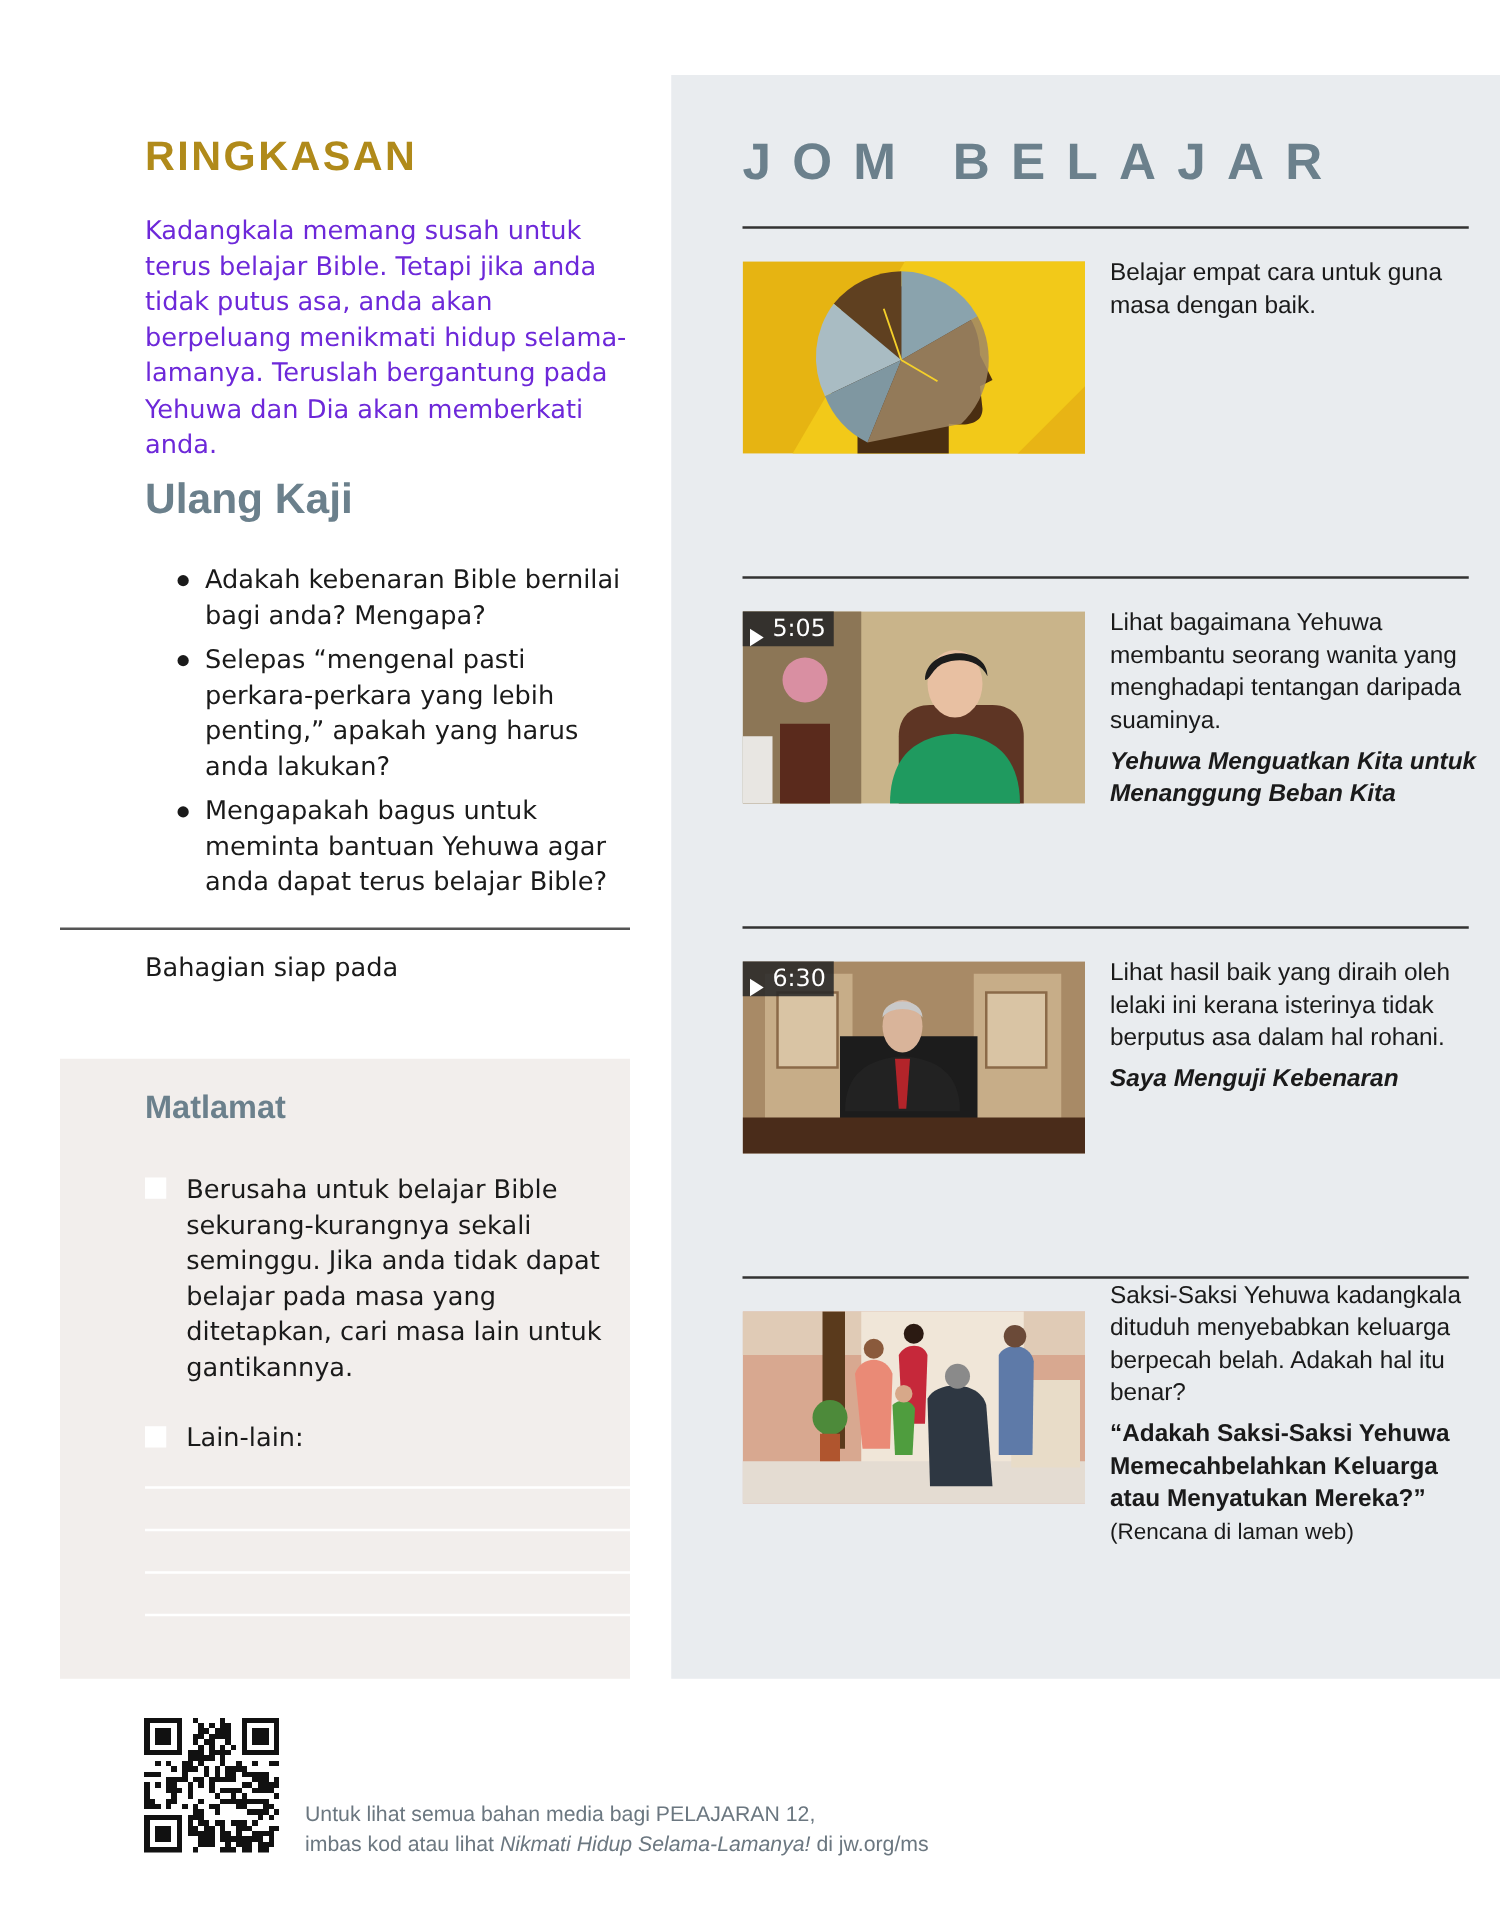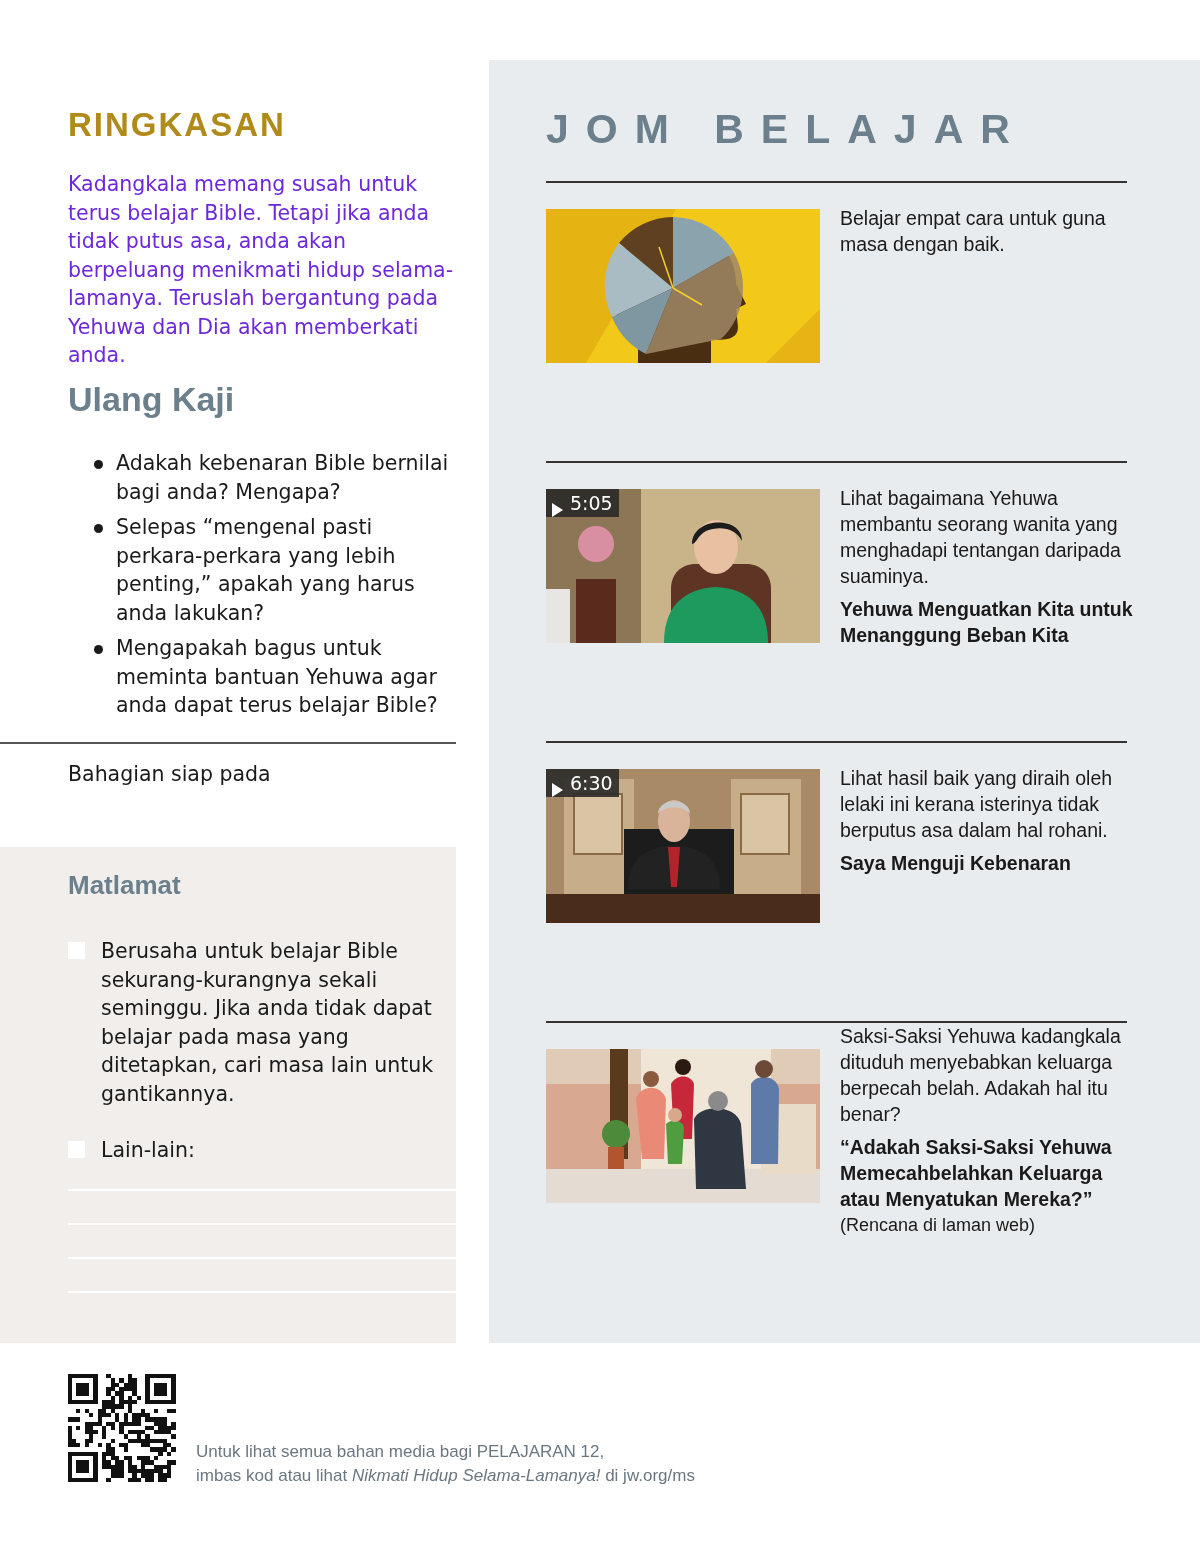--- a/index.html
+++ b/index.html
@@ -1,18 +1,18 @@
 <!DOCTYPE html>
 <html><head>
 <meta charset="utf-8">
 <style>
   * { box-sizing: border-box; margin: 0; padding: 0; }
   body { width: 1200px; height: 1543px; background: #ffffff; position: relative; overflow: hidden;
          font-family: "DejaVu Sans", sans-serif; color: #1a1a1a; }
-  .abs { position: absolute; }
+  .abs { position: absolute; margin-left: 48px; }
 
   
   .summary-title { left: 68px; top: 106px; font-family: "Liberation Sans", sans-serif; font-weight: bold;
     font-size: 33px; letter-spacing: 2px; color: #b08a1a; }
   .summary-text { left: 68px; top: 170px; width: 395px; font-size: 20.5px; line-height: 28.5px; color: #6d28d9; }
   .review-title { left: 68px; top: 380px; font-family: "Liberation Sans", sans-serif; font-weight: bold;
     font-size: 34px; color: #6b808c; }
   .review-list { left: 92px; top: 449px; width: 370px; list-style: none; font-size: 20.5px; line-height: 28.5px; }
   .review-list li { position: relative; padding-left: 24px; margin-bottom: 7px; }
   .review-list li .bullet { position: absolute; left: 2px; top: 11px; width: 9px; height: 9px; border-radius: 50%; background: #1a1a1a; }
@@ -31,21 +31,21 @@
   .right-panel { left: 489px; top: 60px; width: 711px; height: 1283px; background: #e9ecef; }
   .jom-title { left: 546px; top: 106px; font-family: "Liberation Sans", sans-serif; font-weight: bold;
     font-size: 41px; letter-spacing: 17px; color: #6b808c; }
   .r-divider { left: 546px; width: 581px; height: 1.5px; background: #333; }
   .thumb { left: 546px; width: 274px; height: 154px; overflow: hidden; }
   .dur { position: absolute; left: 0; top: 0; height: 28px; padding: 0 6px; background: rgba(40,40,40,0.88);
     color: #fff; font-size: 19px; line-height: 28px; display: flex; align-items: flex-end; gap: 4px; }
   .dur .play { width: 0; height: 0; border-top: 7px solid transparent; border-bottom: 7px solid transparent; border-left: 11px solid #fff; margin-right: 3px; }
   .desc { left: 840px; width: 300px; font-family: "Liberation Sans", sans-serif; font-size: 19.5px; line-height: 26px; color: #1a1a1a; }
   .desc .ref { margin-top: 7px; font-weight: bold; }
-  .desc .ref-it { margin-top: 7px; font-weight: bold; }
+  .desc .ref-it { margin-top: 7px; font-weight: bold; font-style: italic; }
   .desc .src { font-weight: normal; }
   .desc .src i { font-style: italic; }
   .desc .web { font-size: 18px; line-height: 26px; }
 
   
   .qr { left: 67px; top: 1374px; width: 109px; height: 108px; }
   .footer-text { left: 196px; top: 1440px; font-family: "Liberation Sans", sans-serif; font-size: 17px; line-height: 24px; color: #6b7780; }
   .footer-text b { font-weight: normal; }
 </style>
 </head>

